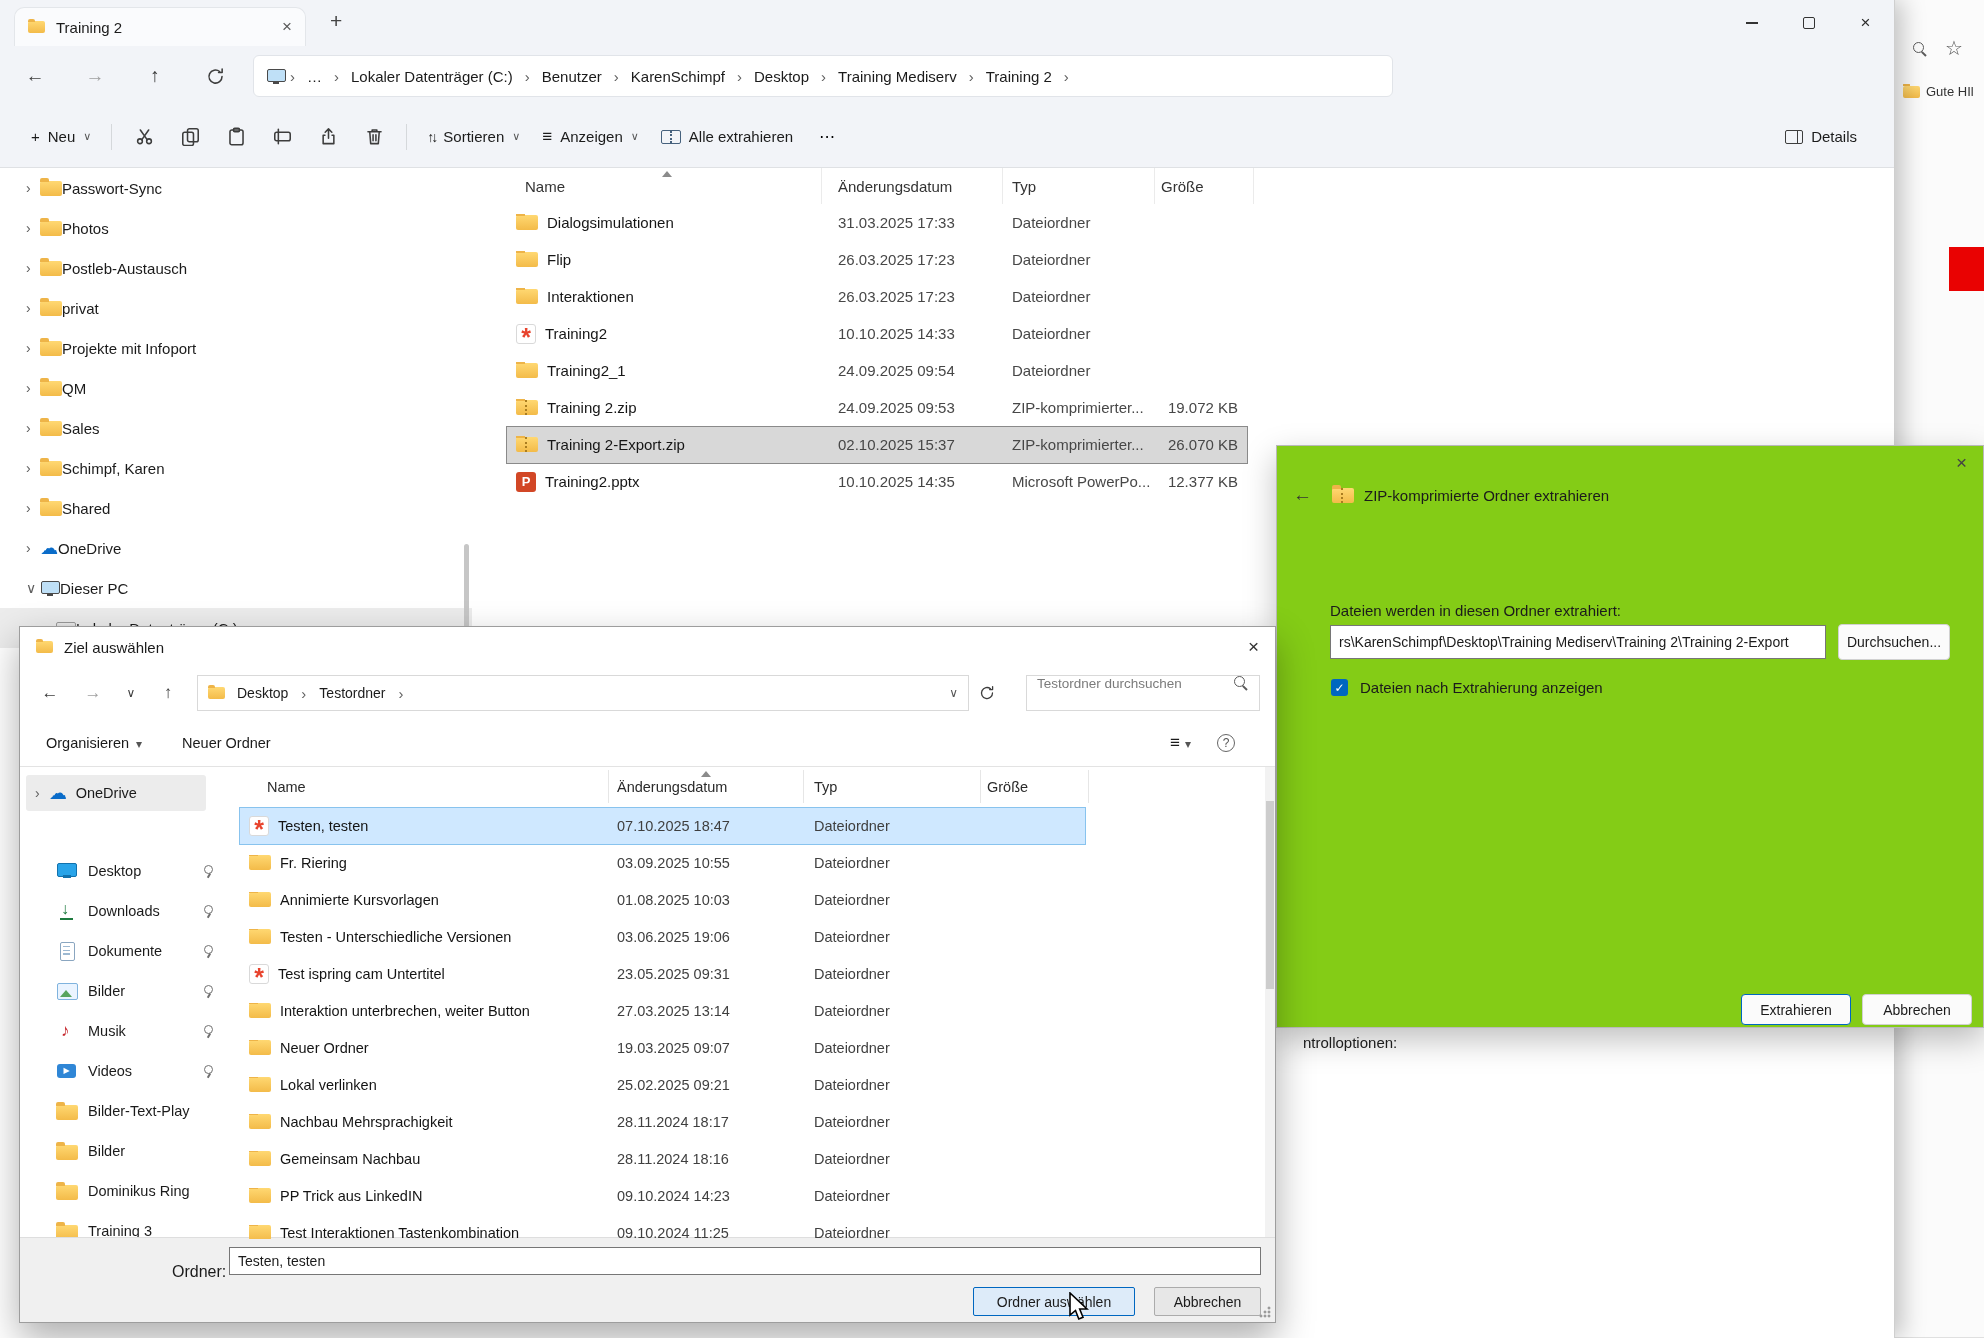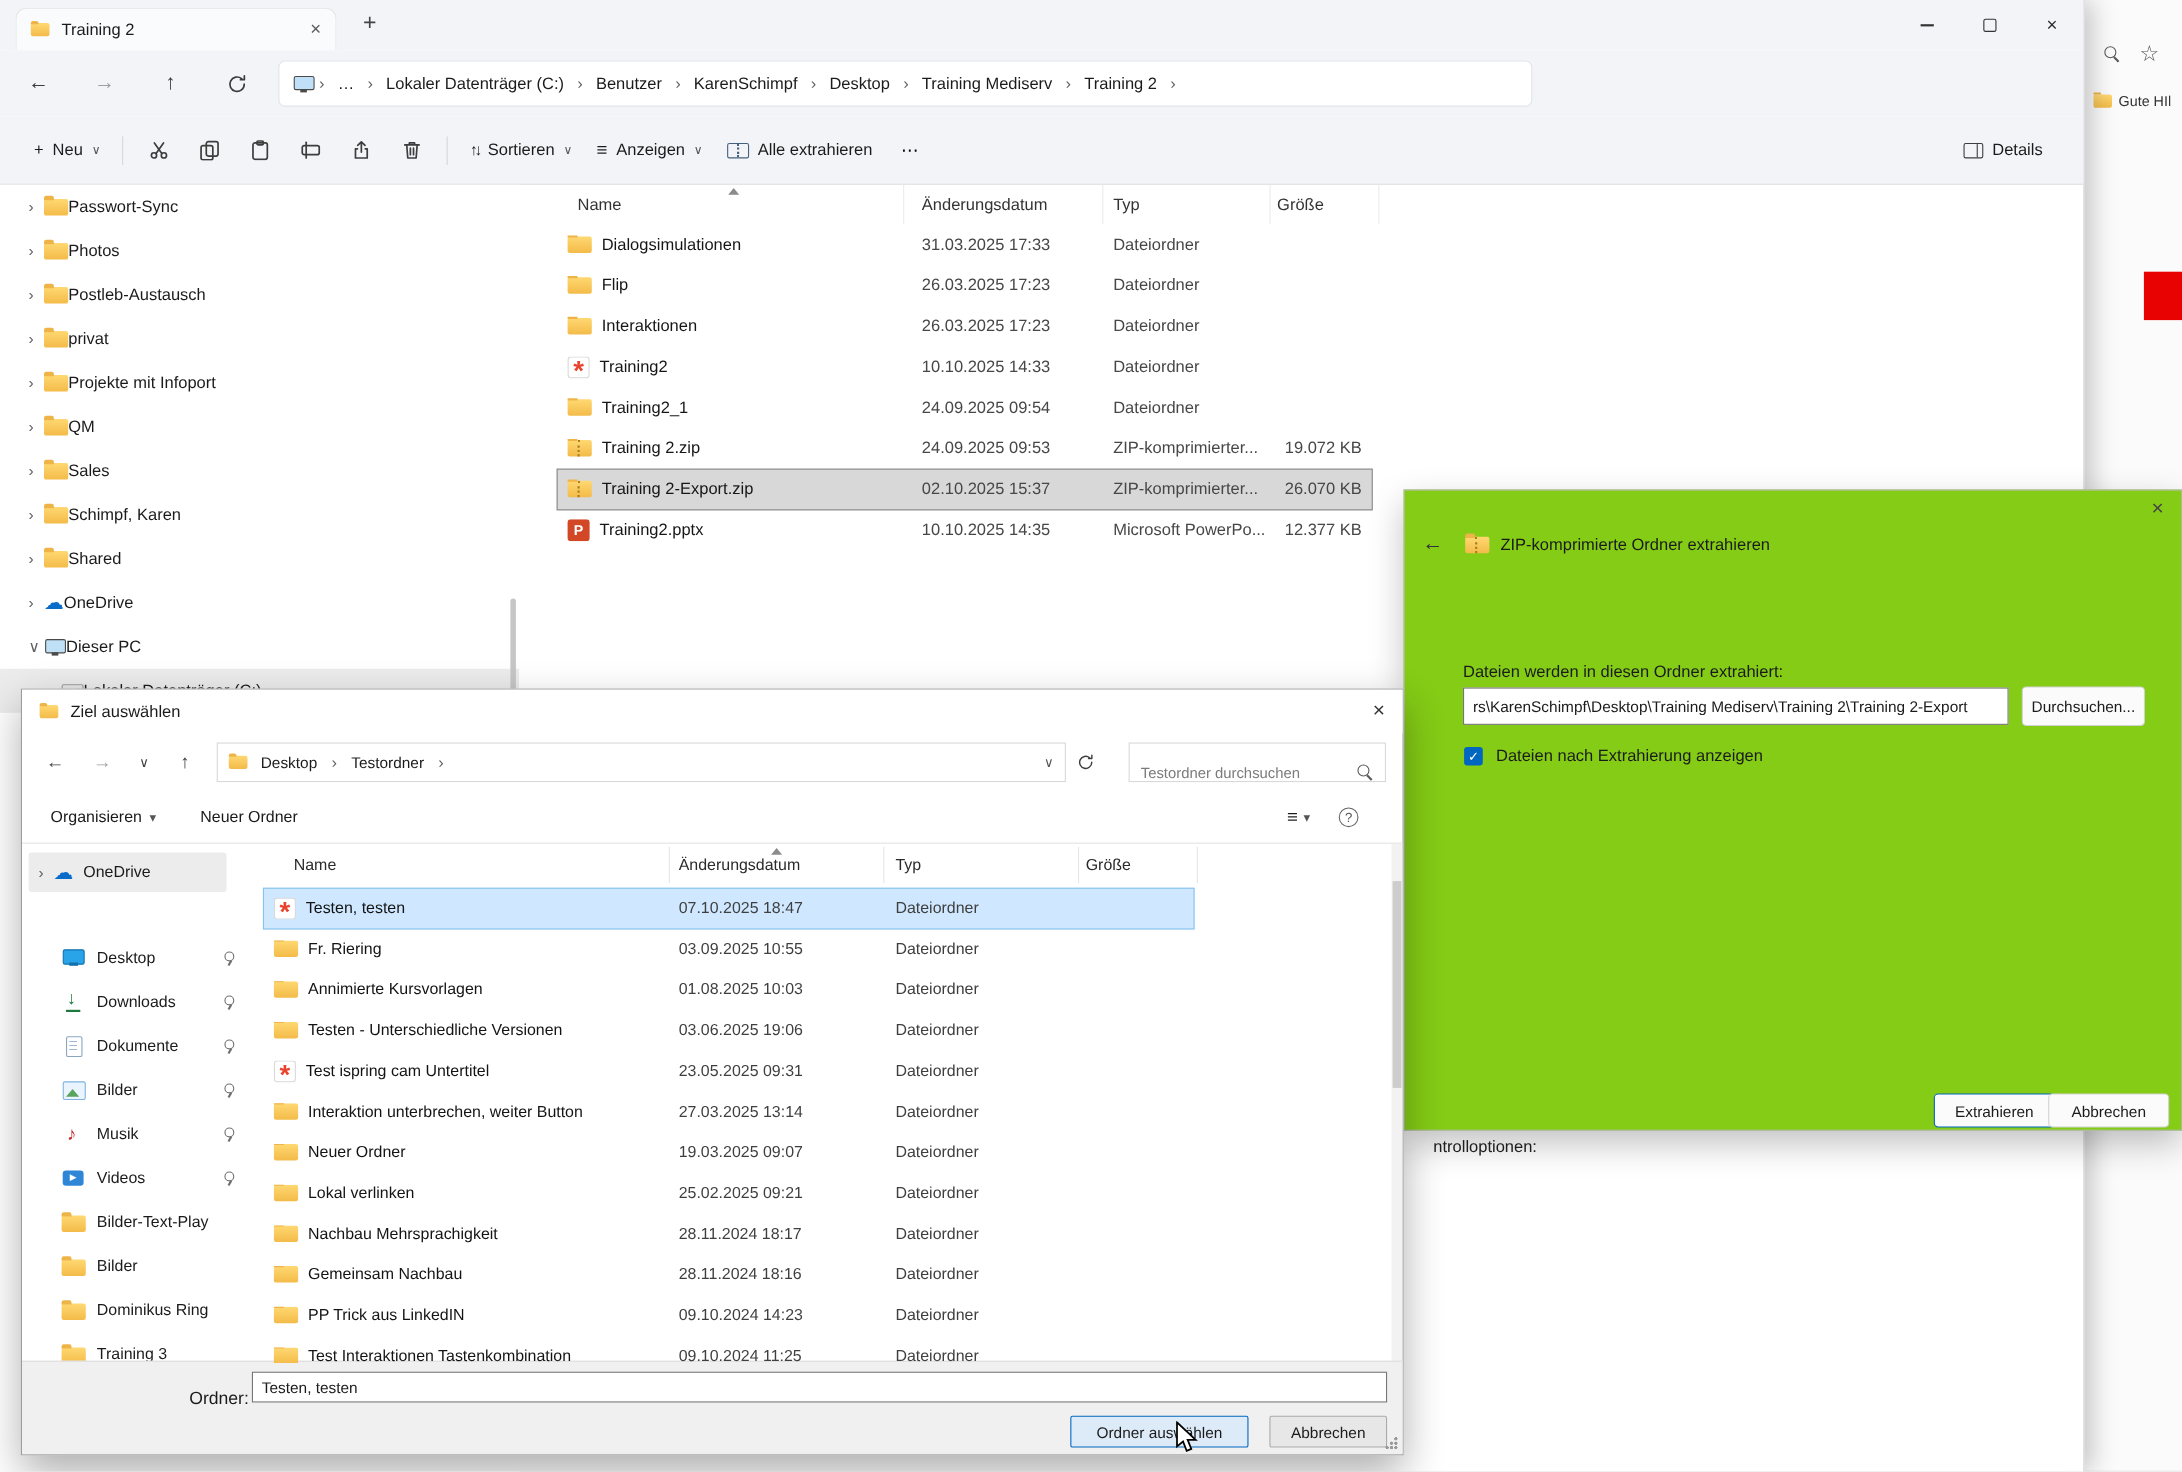--- a/index.html
+++ b/index.html
@@ -104,34 +104,34 @@
   .zd-titlerow{position:absolute;left:16px;top:38px;display:flex;align-items:center;gap:10px}
   .zd-back{font-size:19px;color:#333;margin-right:10px}
   .zd-heading{position:absolute;left:53px;top:103px;font-size:20px;color:var(--header_blue)}
   .zd-label{position:absolute;left:53px;top:156px}
   .zd-path{position:absolute;left:53px;top:179px;width:496px;height:34px;border:1px solid #767676;padding:0 8px;font-size:14px;font-family:inherit;color:#1b1b1b}
   .wbtn{background:#fbfbfb;border:1px solid #d1d1d1;border-radius:4px;font-family:inherit;font-size:14px;color:#1b1b1b}
   .zd-browse{position:absolute;left:561px;top:178px;width:112px;height:36px}
   .zd-check{position:absolute;left:54px;top:233px;display:flex;align-items:flex-end;gap:12px}
   .checkbox{width:17px;height:17px;background:var(--accent);border-radius:3px;color:#fff;font-size:12px;display:flex;align-items:center;justify-content:center;flex:none}
   .checkbox::before{content:"✓"}
-  .zd-extract{position:absolute;left:481px;top:548px;width:110px;height:31px;border:1px solid var(--accent)}
+  .zd-extract{position:absolute;left:464px;top:548px;width:110px;height:31px;border:1px solid var(--accent)}
   .zd-cancel{position:absolute;left:585px;top:548px;width:110px;height:31px}
 
   
   .picker{position:absolute;left:19px;top:626px;width:1257px;height:697px;background:#fff;border:1px solid #9d9d9d;box-shadow:0 16px 36px rgba(0,0,0,.32);font-size:15px;color:#1b1b1b}
   .pk-titlebar{position:absolute;left:0;top:0;right:0;height:40px;display:flex;align-items:center;gap:11px;padding:0 16px;background:#fff}
   .pk-close{margin-left:auto;font-size:19px;color:#333}
   .pk-nav{position:absolute;left:0;top:40px;right:0;height:52px}
   .pk-navbtn{position:absolute;top:8px;width:36px;height:36px;display:flex;align-items:center;justify-content:center;font-size:17px;color:#3c3c3c}
   .pk-address{position:absolute;left:177px;top:8px;width:772px;height:36px;border:1px solid #d9d9d9;background:#fff;display:flex;align-items:center;gap:7px;padding:0 10px;font-size:14px}
   .pk-address .crumb{padding:3px 5px}
   .addr-dd{margin-left:auto;color:#555;font-size:12px}
   .pk-refresh{position:absolute;left:950px;top:8px;width:34px;height:36px;display:flex;align-items:center;justify-content:center}
-  .pk-search{position:absolute;left:1006px;top:8px;width:234px;height:36px;border:1px solid #d9d9d9;display:flex;align-items:flex-end;gap:6px;padding:0 10px}
+  .pk-search{position:absolute;left:1006px;top:8px;width:234px;height:36px;border:1px solid #d9d9d9;display:flex;align-items:flex-start;gap:6px;padding:0 10px}
   .pk-search input{flex:1;border:none;outline:none;font-size:13.5px;font-family:inherit;min-width:0}
   .pk-toolbar{position:absolute;left:0;top:92px;right:0;height:48px;border-bottom:1px solid #e3e3e3;display:flex;align-items:center;padding:0 26px;gap:40px;font-size:14.5px;color:#1b1b1b}
   .pk-tb-right{margin-left:auto;display:flex;align-items:center;gap:26px;padding-right:14px}
   .pk-body{position:absolute;left:0;top:140px;right:0;height:472px;overflow:hidden}
   .pk-onedrive{position:absolute;left:6px;top:8px;width:180px;height:36px;background:#ececec;border-radius:3px;display:flex;align-items:center;gap:9px;padding:0 9px;font-size:14.5px}
   .pk-quick{position:absolute;left:6px;top:84px;width:200px}
   .pk-tree-item{display:flex;align-items:center;height:40px;padding-left:30px;gap:10px;font-size:14.5px;white-space:nowrap;overflow:hidden}
   .qicon{flex:none;width:22px;height:19px;position:relative}
   .qicon.desktop::before{content:"";position:absolute;left:1px;top:1px;width:18px;height:12px;background:#29a4e9;border:1.5px solid #1272ad;border-radius:2px}
   .qicon.desktop::after{content:"";position:absolute;left:7px;top:13.5px;width:8px;height:3px;background:#1272ad}

